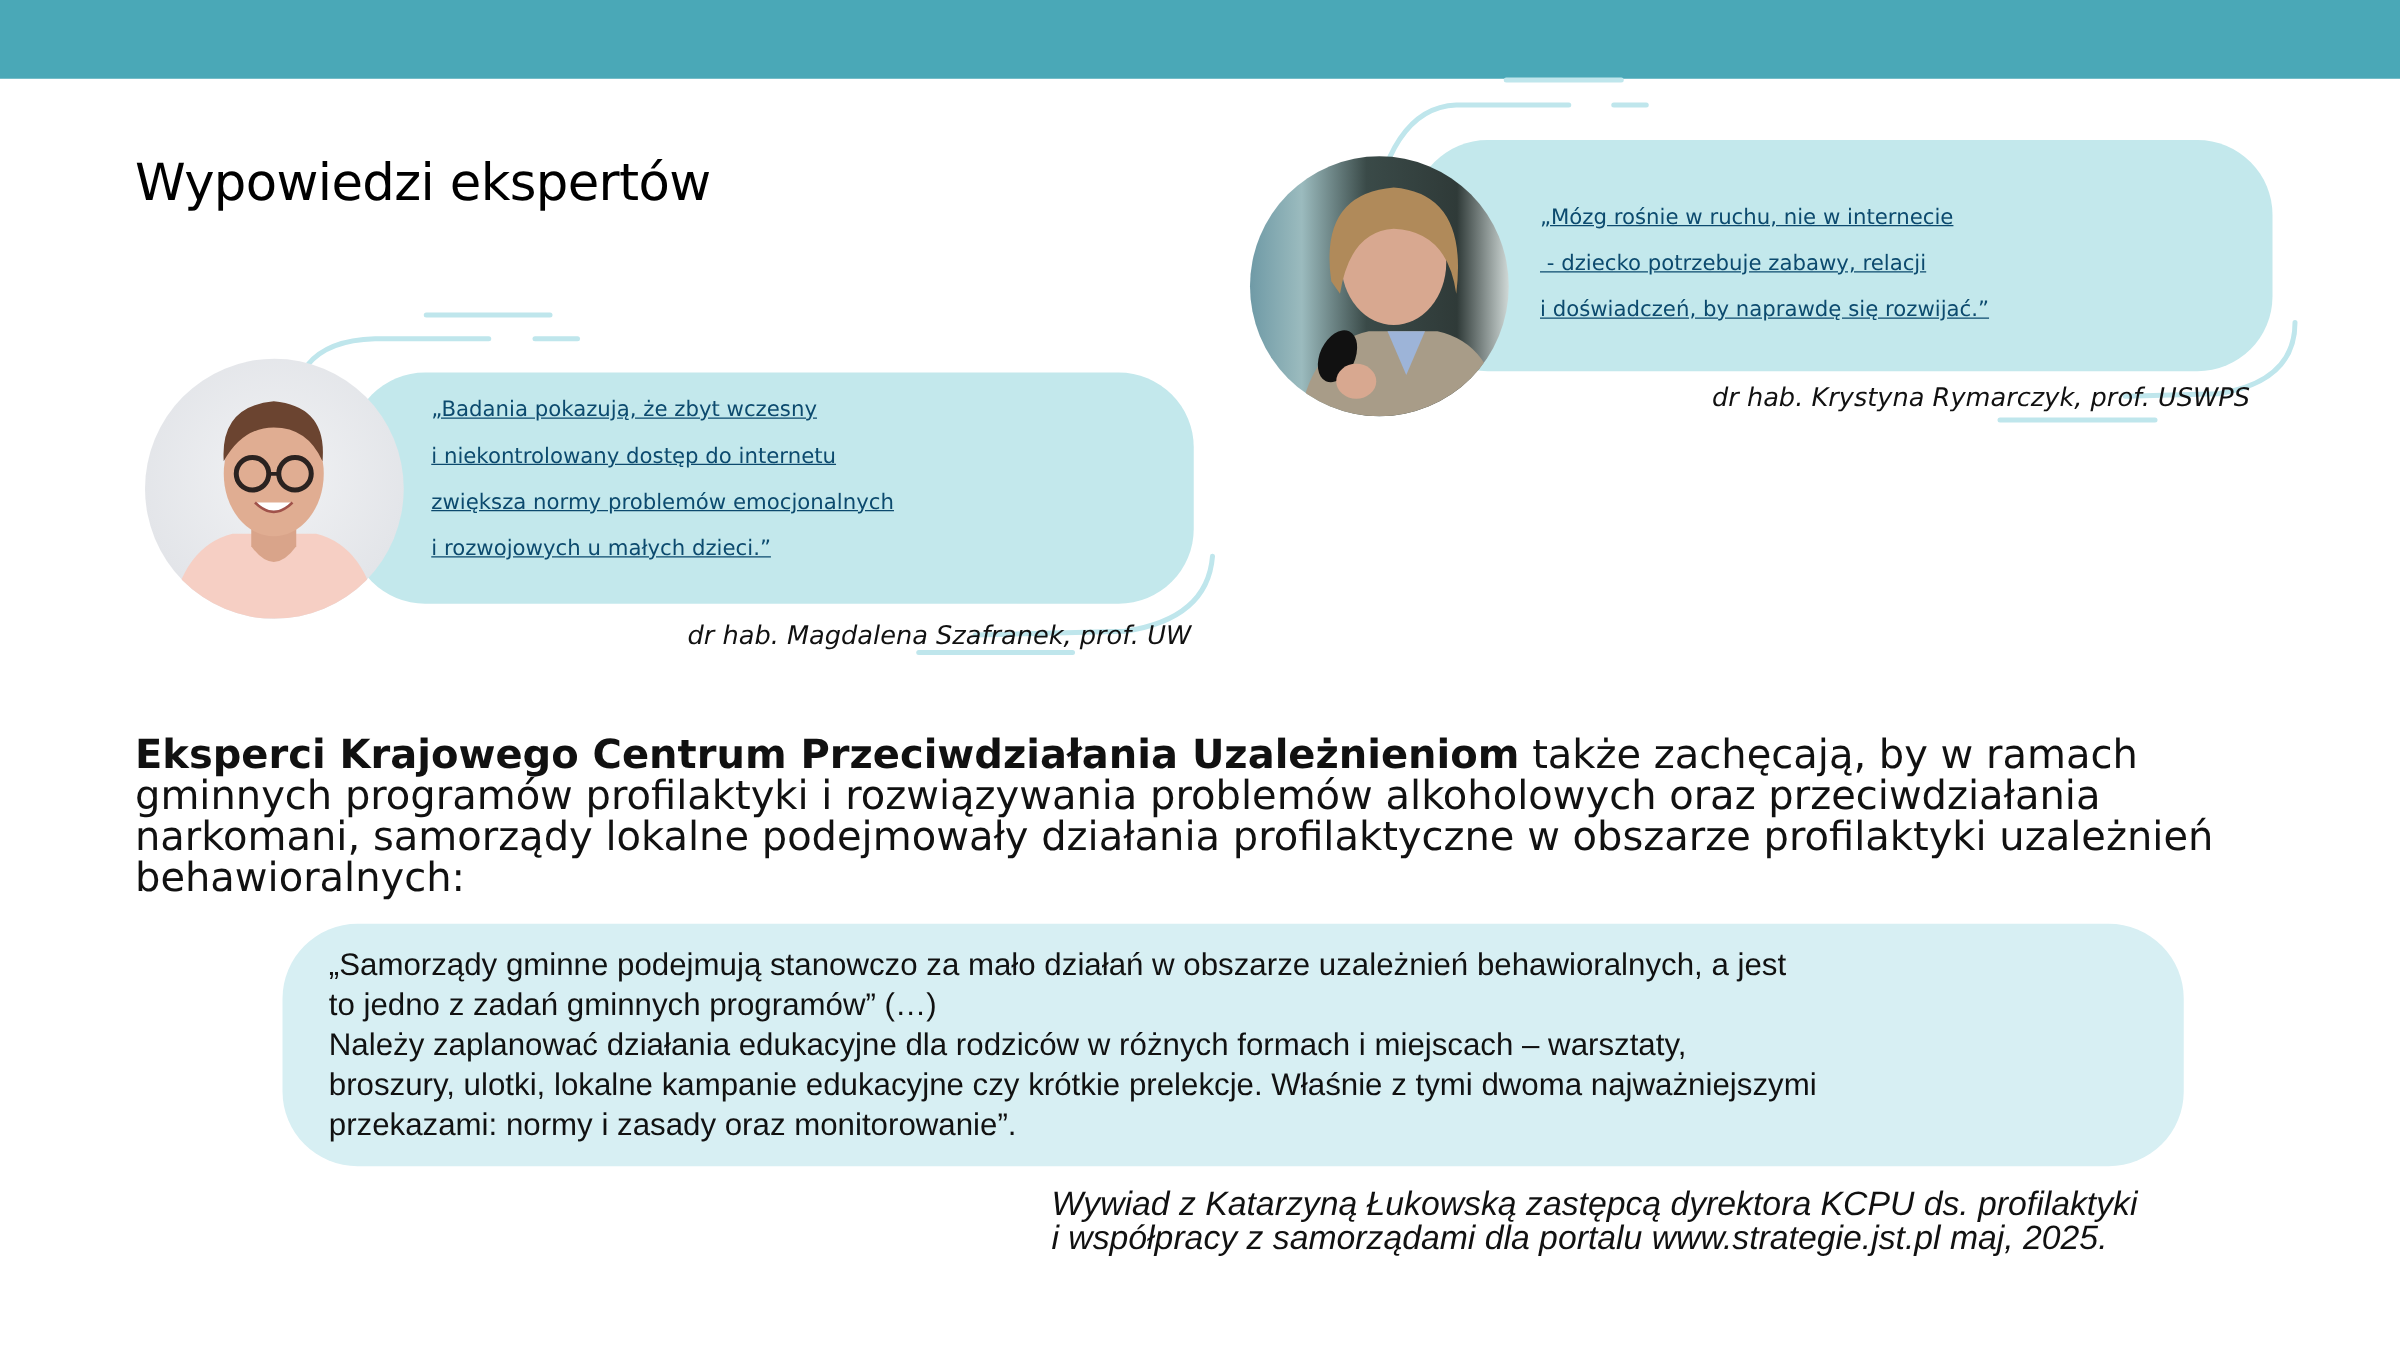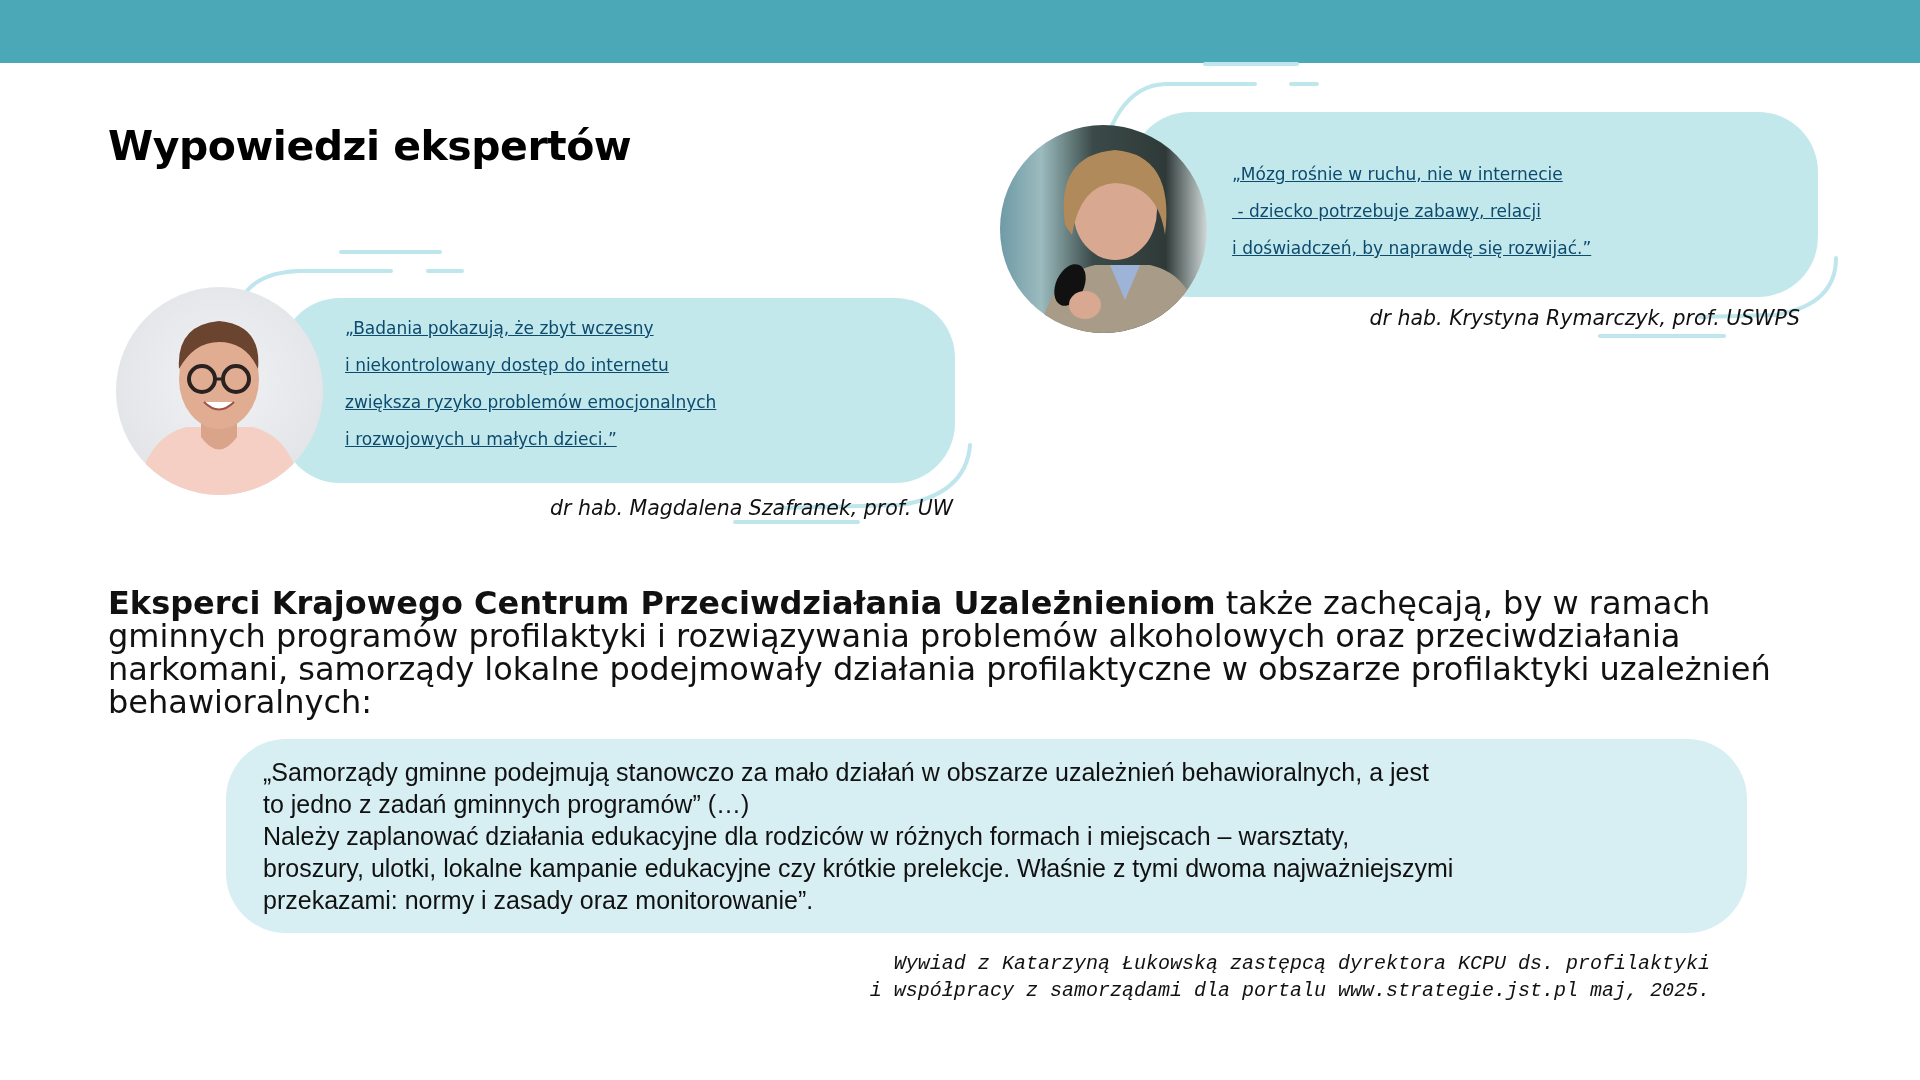--- a/index.html
+++ b/index.html
@@ -4,21 +4,21 @@
   <style>
     html, body { margin: 0; padding: 0; }
     body {
       width: 1920px; height: 1080px; position: relative; overflow: hidden;
       background: #ffffff; color: #111111;
       font-family: "DejaVu Sans", sans-serif;
     }
     .topbar { position: absolute; left: 0; top: 0; width: 1920px; height: 63px; background: #4aa8b7; }
     .title {
       position: absolute; left: 108px; top: 122px; margin: 0;
-      font-family: "DejaVu Sans", sans-serif; font-weight: bold; font-size: 41px;
+      font-family: "DejaVu Sans", sans-serif; font-weight: normal; font-size: 41px;
       letter-spacing: -0.5px; color: #000;
     }
     .deco { position: absolute; left: 0; top: 0; width: 1920px; height: 1080px; pointer-events: none; }
     .bubble {
       position: absolute; background: #c3e8ec; border-radius: 60px;
     }
     .bubble-lower { background: #d7eff3; border-radius: 60px; }
     .quote-text {
       position: absolute; margin: 0; font-size: 17px; line-height: 37px; color: #0c4a6e; white-space: pre;
       font-family: "DejaVu Sans", sans-serif;
@@ -40,23 +40,23 @@
       font-size: 32px; line-height: 33px; color: #111;
       font-family: "DejaVu Sans", sans-serif;
     }
     .body-para b { font-weight: bold; }
     .lower-text {
       position: absolute; left: 263px; top: 756px; margin: 0; width: 1470px;
       font-size: 25px; line-height: 32px; color: #111; white-space: pre;
       font-family: Liberation Sans, sans-serif;
     }
     .source {
-      position: absolute; right: 210px; top: 950px; margin: 0; text-align: right;
-      font-style: italic; font-size: 20px; line-height: 27px; color: #111; white-space: pre;
-      font-family: Liberation Mono, monospace;
+      position: absolute; right: 210px; top: 950px; margin: 0; text-align: left;
+      font-style: italic; font-size: 27px; line-height: 27px; color: #111; white-space: pre;
+      font-family: Liberation Sans, sans-serif;
     }
   </style>
 </head>
 <body>
 
 <div class="topbar"></div>
 
 <svg class="deco" viewBox="0 0 1920 1080">
   <g stroke="#bfe6ec" stroke-width="4" fill="none" stroke-linecap="round">
 
@@ -84,21 +84,21 @@
     <ellipse cx="103" cy="92" rx="40" ry="50" fill="#e0ad92"></ellipse>
     <path d="M63 82 Q60 38 103 34 Q146 38 142 82 Q130 55 103 55 Q78 55 63 82 Z" fill="#6b4430"></path>
     <circle cx="86" cy="92" r="13" fill="none" stroke="#2a2220" stroke-width="4"></circle>
     <circle cx="120" cy="92" r="13" fill="none" stroke="#2a2220" stroke-width="4"></circle>
     <line x1="99" y1="92" x2="107" y2="92" stroke="#2a2220" stroke-width="3"></line>
     <path d="M88 115 Q103 130 118 115" fill="#ffffff" stroke="#a0524a" stroke-width="2"></path>
   </svg>
 </div>
 <p class="quote-text" style="left:345px; top:310px;">„Badania pokazują, że zbyt wczesny
 i niekontrolowany dostęp do internetu
-zwiększa ryzyko problemów emocjonalnych
+zwiększa normy problemów emocjonalnych
 i rozwojowych u małych dzieci.”</p>
 <p class="author" style="right:967px; top:496px;">dr hab. Magdalena Szafranek, prof. UW</p>
 
 <div class="bubble" style="left:1130px; top:112px; width:688px; height:185px;"></div>
 <div class="photo photo2">
   <svg width="207" height="208" viewBox="0 0 207 208">
     <path d="M40 208 Q50 150 95 140 L150 140 Q195 150 200 208 Z" fill="#a89c88"></path>
     <path d="M110 140 L125 175 L140 140 Z" fill="#9db4d8"></path>
     <ellipse cx="115" cy="85" rx="42" ry="50" fill="#d8a890"></ellipse>
     <path d="M65 100 Q55 30 115 25 Q175 30 165 110 Q158 60 115 58 Q80 60 72 110 Z" fill="#b08a5a"></path>

